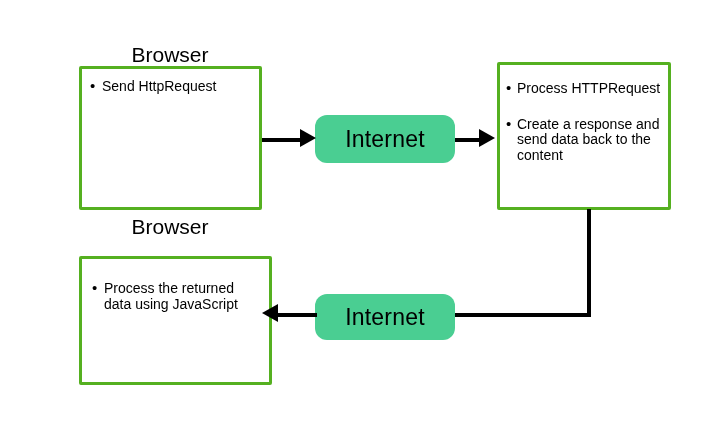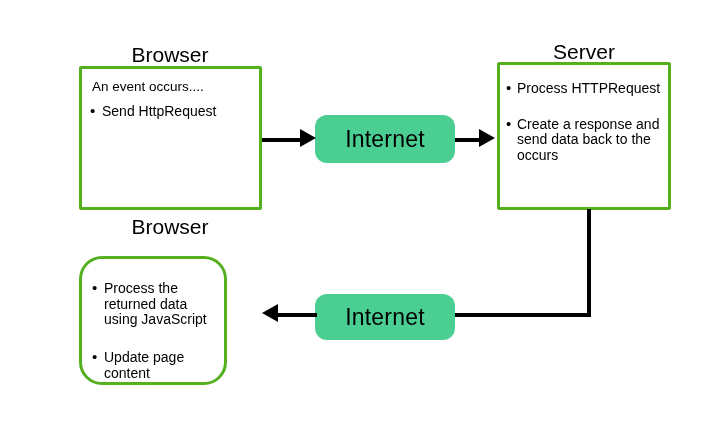--- a/index.html
+++ b/index.html
@@ -32,21 +32,21 @@
   
   .box {
     position: absolute;
     box-sizing: border-box;
     background: #ffffff;
     border: 3px solid #55b020;
     border-radius: 2px;
   }
   #box-browser-top { left: 79px;  top: 66px;  width: 183px; height: 144px; }
   #box-server      { left: 497px; top: 62px;  width: 174px; height: 148px; }
-  #box-browser-bot { left: 79px;  top: 256px; width: 148px; height: 129px; border-radius: 23px; }
+  #box-browser-bot { left: 79px;  top: 256px; width: 193px; height: 129px; }
 
   .box-inner {
     position: absolute;
     left: 0; right: 0; top: 0; bottom: 0;
     padding: 10px 8px 6px 8px;
     box-sizing: border-box;
   }
 
   .intro-line {
     font-size: 13.5px;
@@ -149,45 +149,42 @@
 </style>
 </head>
 <body>
 
 <div id="canvas">
 
   <div class="node-title" id="title-browser-top">Browser</div>
 
   <div class="box" id="box-browser-top">
     <div class="box-inner">
-      <div class="intro-line">An event occurs....</div>
       <ul class="bullets">
         <li>Send HttpRequest</li>
       </ul>
     </div>
   </div>
 
-  <div class="node-title" id="title-server">Server</div>
 
   <div class="box" id="box-server">
     <div class="box-inner">
       <ul class="bullets">
         <li>Process HTTPRequest</li>
-        <li>Create a response and send data back to the occurs</li>
+        <li>Create a response and send data back to the content</li>
       </ul>
     </div>
   </div>
 
   <div class="node-title" id="title-browser-bot">Browser</div>
 
   <div class="box" id="box-browser-bot">
     <div class="box-inner">
       <ul class="bullets">
         <li>Process the returned data using JavaScript</li>
-        <li>Update page content</li>
       </ul>
     </div>
   </div>
 
   <div class="pill" id="pill-internet-1">Internet</div>
 
   <div class="pill" id="pill-internet-2">Internet</div>
 
   <div class="line-h" id="conn1-line"></div>
   <div id="conn1-head"></div>

